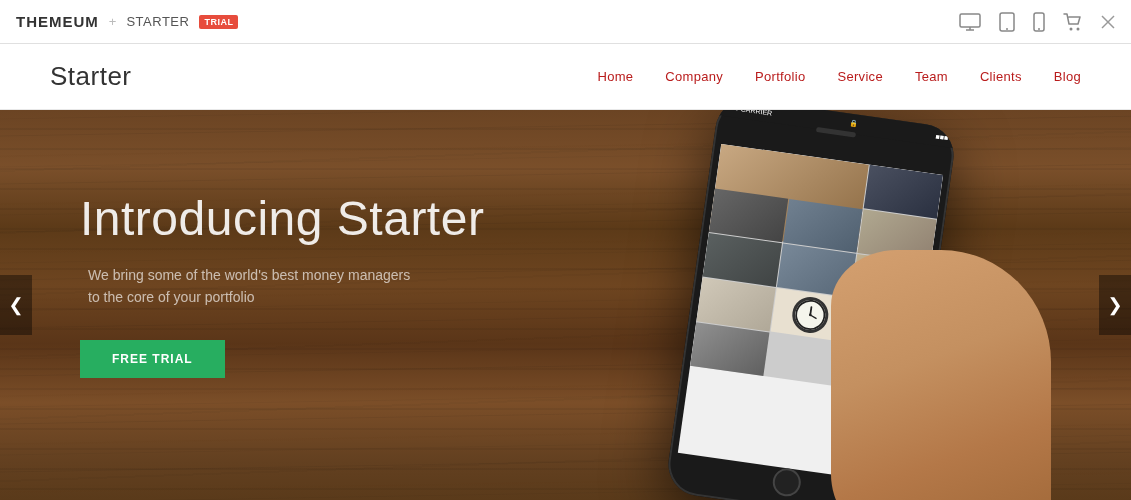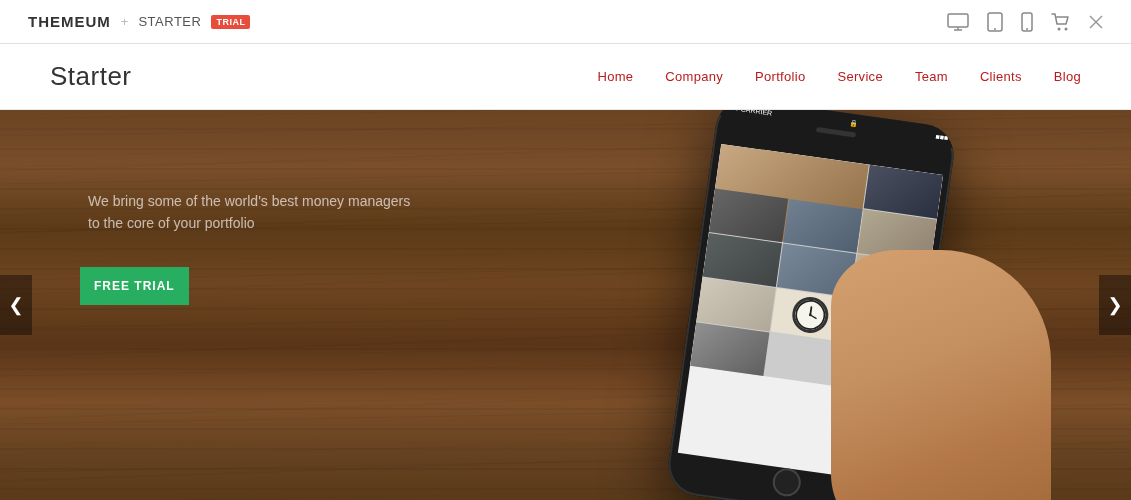--- a/index.html
+++ b/index.html
@@ -5,21 +5,21 @@
     * { margin: 0; padding: 0; box-sizing: border-box; }
     body { font-family: 'Helvetica Neue', Arial, sans-serif; width: 1131px; height: 500px; overflow: hidden; background: #fff; }
 
     
     .top-bar {
       display: flex;
       align-items: center;
       justify-content: space-between;
       height: 44px;
       border-bottom: 1px solid #e0e0e0;
-      padding: 0 28px;
+      padding: 0 16px;
       background: #fff;
     }
     .top-bar-left {
       display: flex;
       align-items: center;
       gap: 10px;
     }
     .brand-name {
       font-weight: 700;
       font-size: 15px;
@@ -180,21 +180,21 @@
       display: flex;
       gap: 12px;
     }
 
     .btn-trial {
       background: #27ae60;
       color: #fff;
       font-size: 12px;
       font-weight: 700;
       letter-spacing: 1px;
-      padding: 12px 14px;
+      padding: 12px 32px;
       border: none;
       cursor: pointer;
       text-transform: uppercase;
     }
 
     .btn-download {
       background: transparent;
       color: rgba(255,255,255,0.85);
       font-size: 12px;
       font-weight: 600;
@@ -404,20 +404,21 @@
     <a class="nav-link">Clients</a>
     <a class="nav-link">Blog</a>
   </nav>
 </div>
 
 <div class="hero">
   <div class="wood-bg"></div>
   <div class="wood-grain"></div>
 
   <div class="hero-content">
+    <h1 class="hero-title">Introducing Starter</h1>
     <p class="hero-subtitle">We bring some of the world's best money managers<br>to the core of your portfolio</p>
     <div class="hero-buttons">
       <button class="btn-trial">FREE TRIAL</button>
     </div>
   </div>
 
   <div class="phone-container">
 
     <div class="hand-bg" style="position:absolute; right:-10px; bottom:-10px; width:220px; height:280px; background: linear-gradient(160deg, #d4a070 0%, #c49060 40%, #b47848 70%, #a06838 100%); border-radius: 30% 50% 0% 20% / 20% 40% 0 20%; z-index:3;"></div>
 

